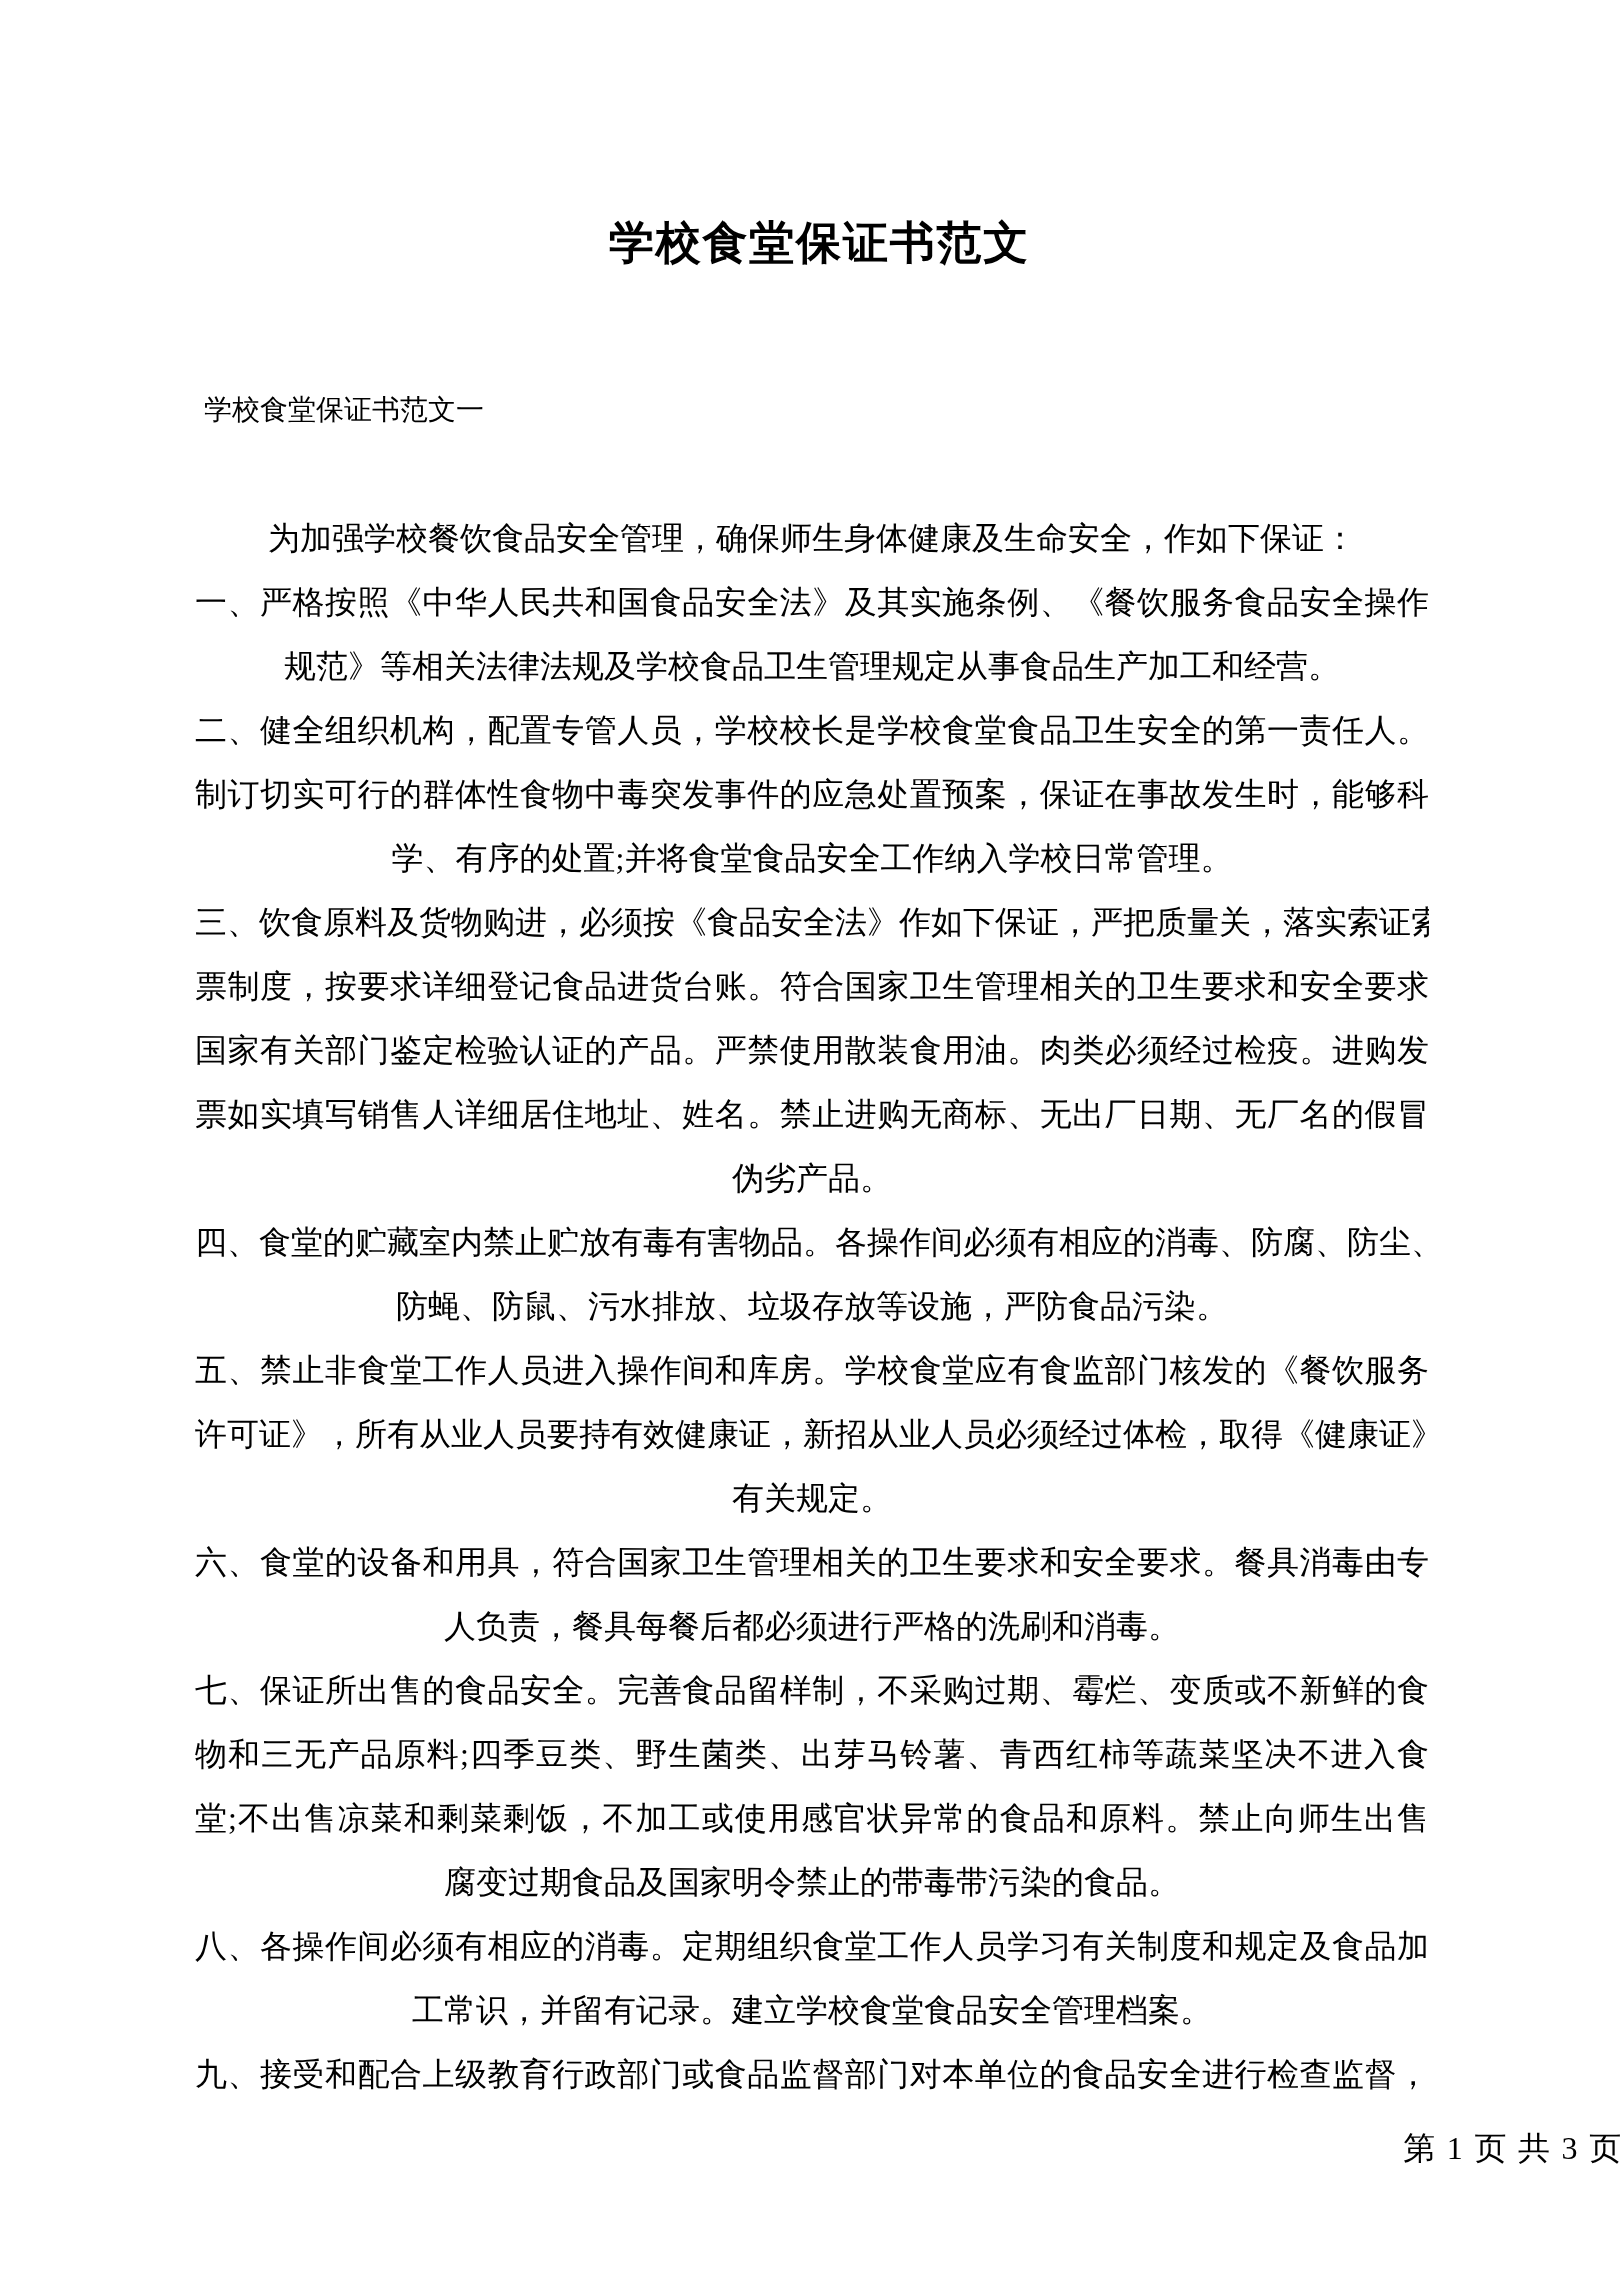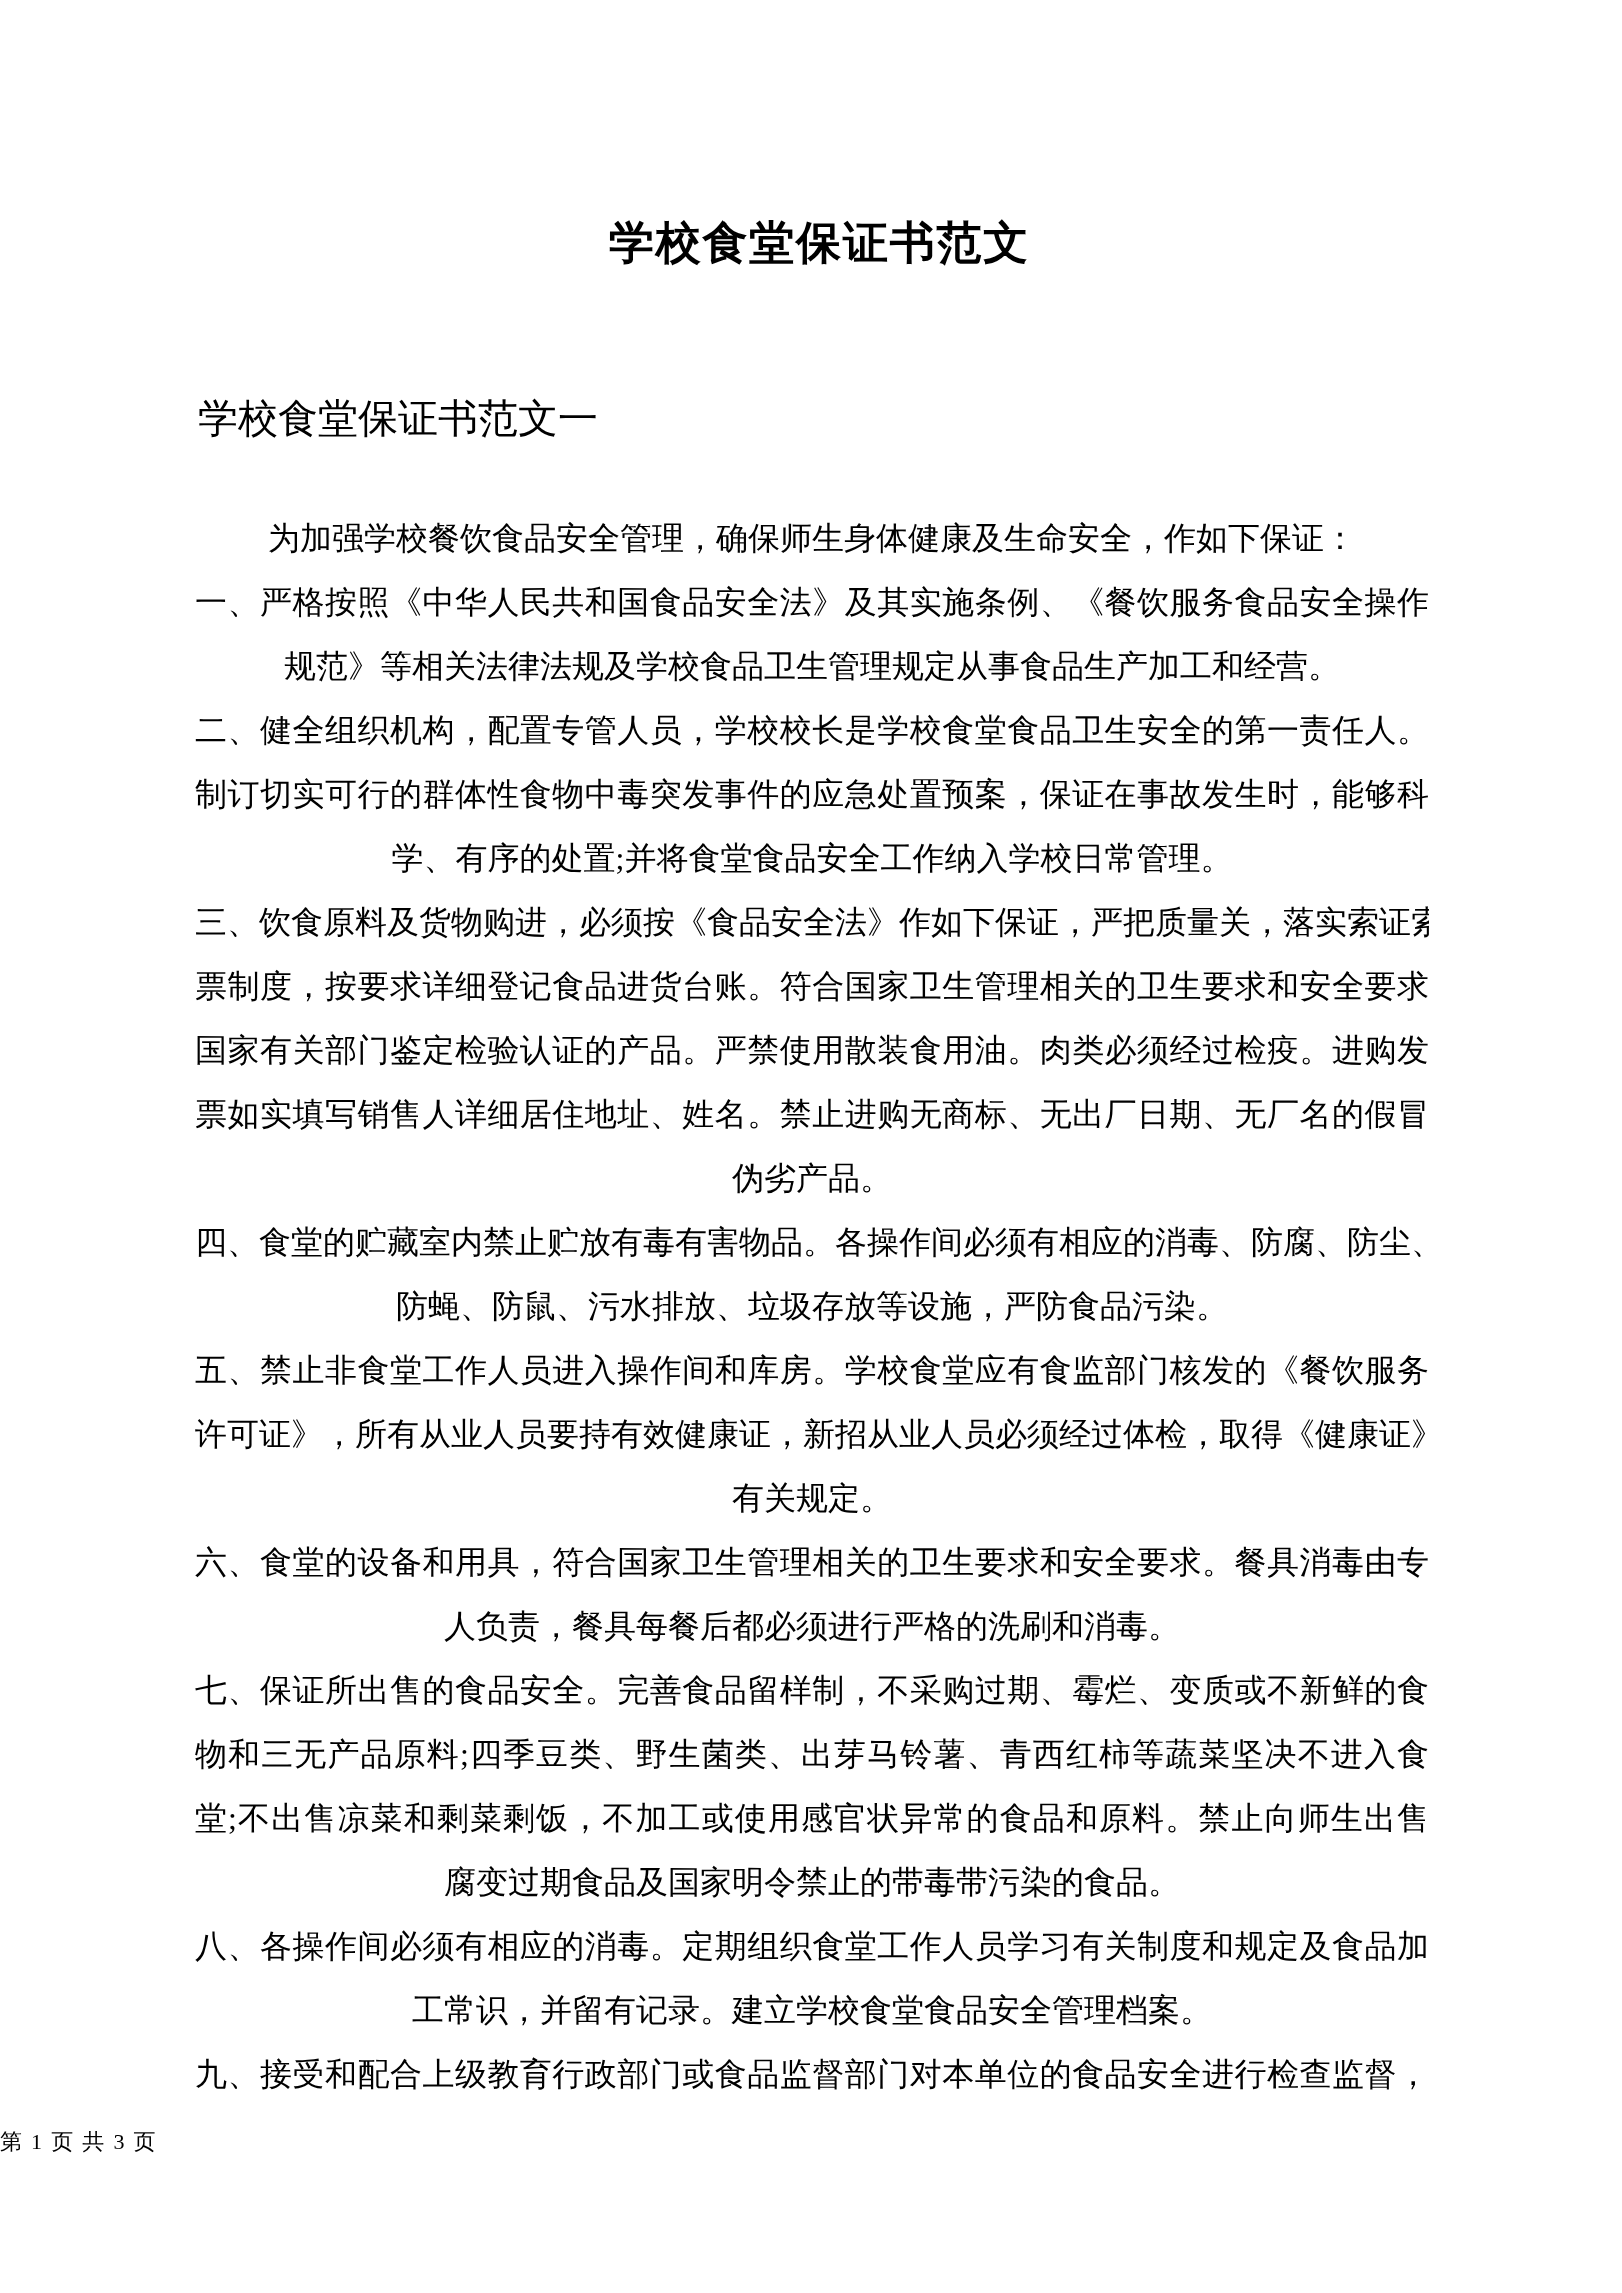--- a/index.html
+++ b/index.html
@@ -24,22 +24,22 @@
     margin: 8px;
     text-align: center;
     font-size: 45px;
     font-weight: bold;
     letter-spacing: 1.8px;
     white-space: nowrap;
   }
   .subtitle {
     position: absolute;
     top: 391px;
-    left: 198px;
-    font-size: 40px;
+    left: 204px;
+    font-size: 28px;
     white-space: nowrap;
   }
   .doc-body {
     position: absolute;
     top: 506px;
     left: 195px;
     width: 1234px;
   }
   .line {
     height: 64px;
@@ -52,22 +52,22 @@
   .line.justify {
     text-align: justify;
     text-align-last: justify;
     text-justify: inter-character;
   }
   .footer {
     position: absolute;
     top: 2127px;
     left: 0;
     width: 100%;
-    text-align: left;
-    font-size: 22px;
+    text-align: right;
+    font-size: 32px;
     letter-spacing: 1.8px;
     white-space: nowrap;
   }
 </style>
 </head>
 <body>
 
 <div class="page">
   <h1 class="title">学校食堂保证书范文</h1>
 

